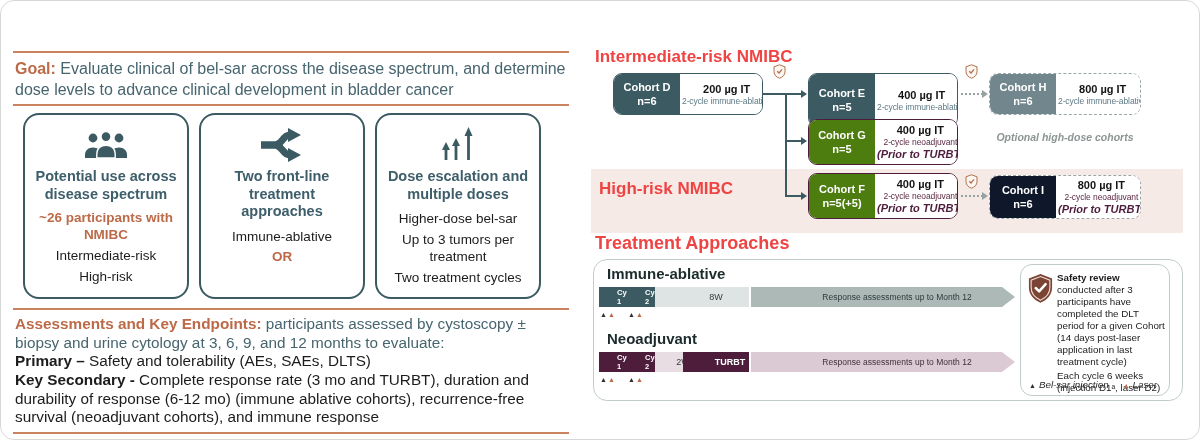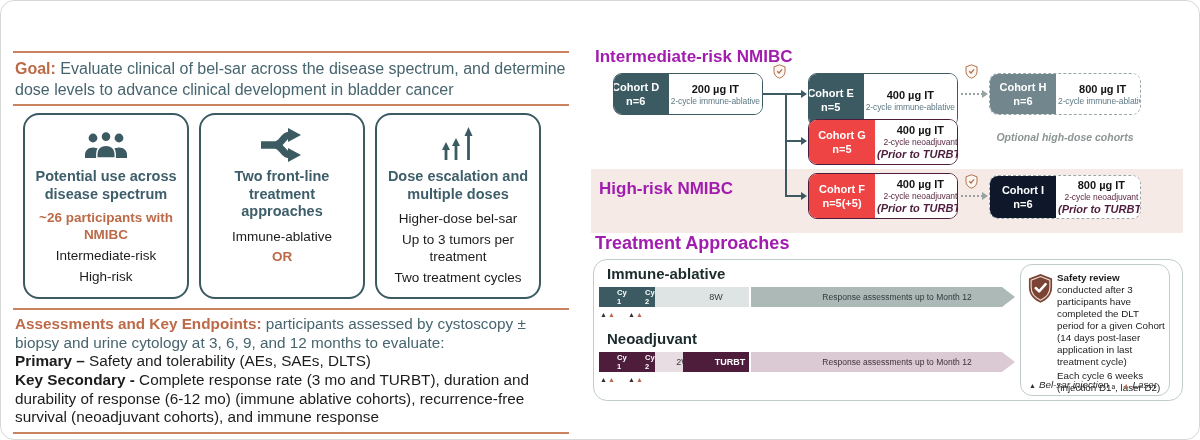--- a/index.html
+++ b/index.html
@@ -21,32 +21,32 @@
   }
   .card-icon{height:40px;display:flex;align-items:center;justify-content:center;}
   .card-title{font-size:14.5px;font-weight:700;color:#3e5e6a;line-height:1.22;}
   .card-highlight{font-size:13.5px;font-weight:700;color:#bc6a47;line-height:1.25;margin-top:4px;}
   .card-line{font-size:13.5px;color:#1c1c1c;line-height:1.3;}
   .card-or{font-size:13.5px;font-weight:700;color:#bc6a47;line-height:1.2;}
   .assess{left:14px;top:314px;width:558px;font-size:15.3px;line-height:1.22;color:#1c1c1c;}
   .assess .slate{color:#47656f;}
   .assess b{font-weight:700;}
   
-  .sec-head{font-size:17px;font-weight:700;color:#a21caf;}
+  .sec-head{font-size:17px;font-weight:700;color:#ef4444;}
   .band{left:590px;top:168px;width:592px;height:64px;background:#f5eae6;}
   .opt-note{left:988px;top:130px;width:152px;text-align:center;font-size:10.5px;font-style:italic;font-weight:600;color:#8c9494;}
   
   .cohort{position:absolute;display:flex;border-radius:9px;background:#fff;box-sizing:border-box;overflow:hidden;}
-  .b-teal{border:1.5px solid #3c5a62;justify-content:flex-end;}
+  .b-teal{border:1.5px solid #3c5a62;}
   .b-maroon{border:1.5px solid #4e1d3c;}
   .b-dash{border:1.5px dashed #9aa7a7;}
   .cohort-label{flex:0 0 66px;color:#fff;display:flex;flex-direction:column;align-items:center;justify-content:center;font-weight:700;font-size:11px;line-height:1.3;}
   .bg-teal{background:#3c5a62;}
   .bg-grayteal{background:#71878d;}
-  .bg-maroon{background:#ef4444;}
+  .bg-maroon{background:#4d7c0f;}
   .bg-mauve{background:#0f172a;}
   .cohort-body{flex:1;display:flex;flex-direction:column;align-items:center;justify-content:center;background:#fff;padding:0 2px;gap:1px;}
   .dose{font-size:11px;font-weight:700;color:#141414;white-space:nowrap;}
   .regimen{font-size:8.5px;color:#5e7a84;white-space:nowrap;letter-spacing:-.1px;}
   .regimen.mar{color:#5e2b44;}
   .prior{font-size:11px;font-weight:700;font-style:italic;color:#4e1d3c;white-space:nowrap;}
   
   .hline{height:2px;background:#3c5a62;}
   .vline{width:2px;background:#3c5a62;}
   .dotline{height:0;border-top:2px dotted #97a3a3;}

